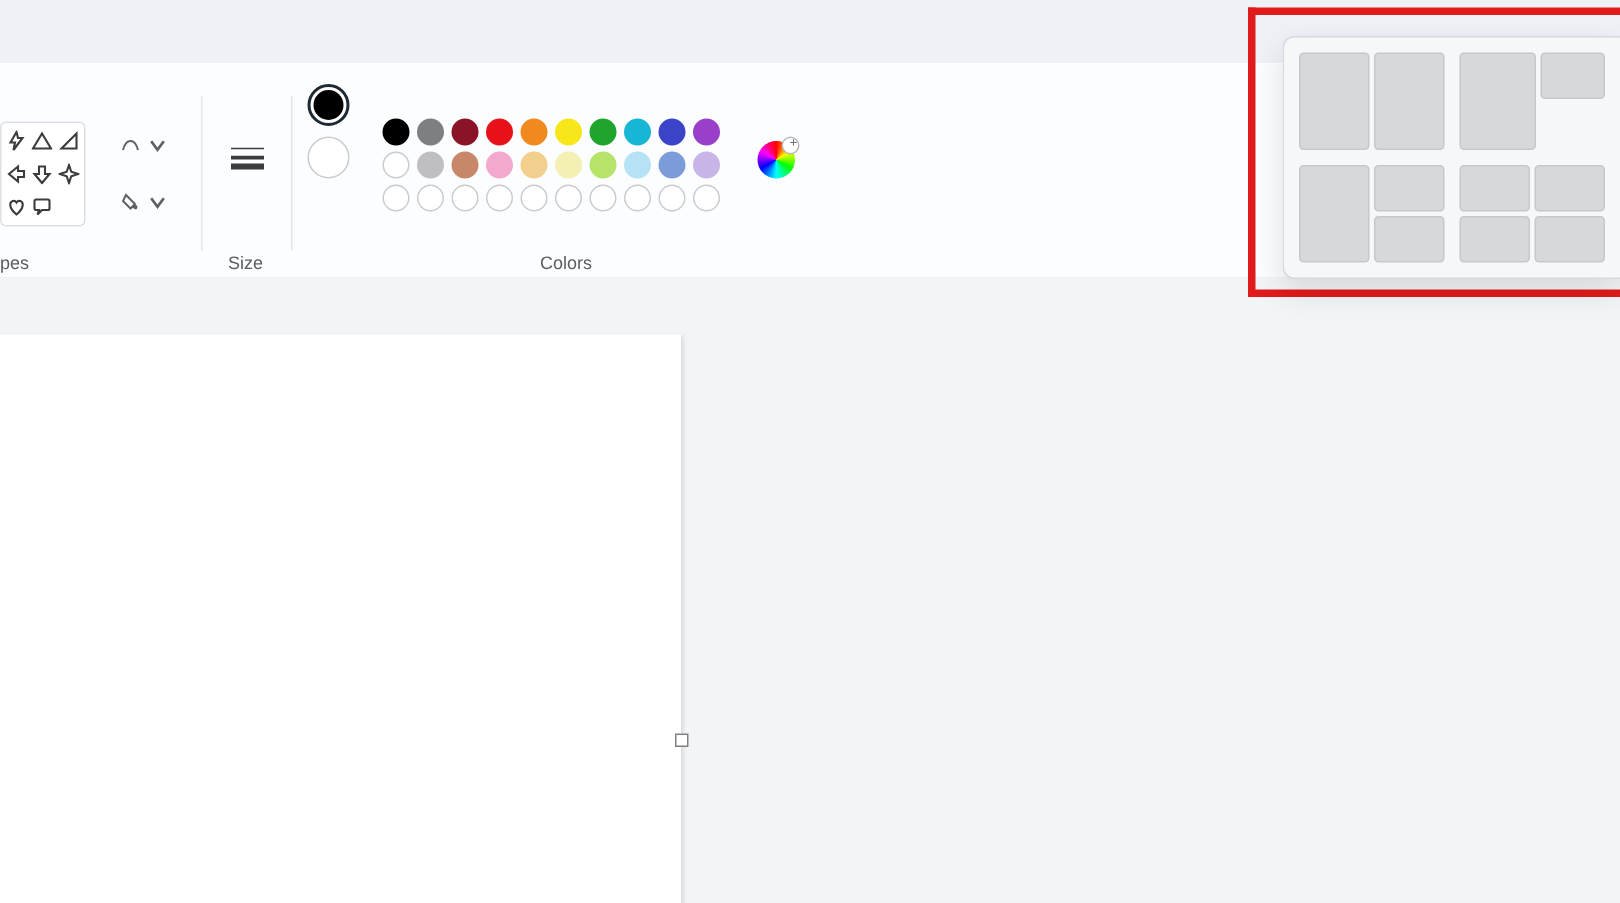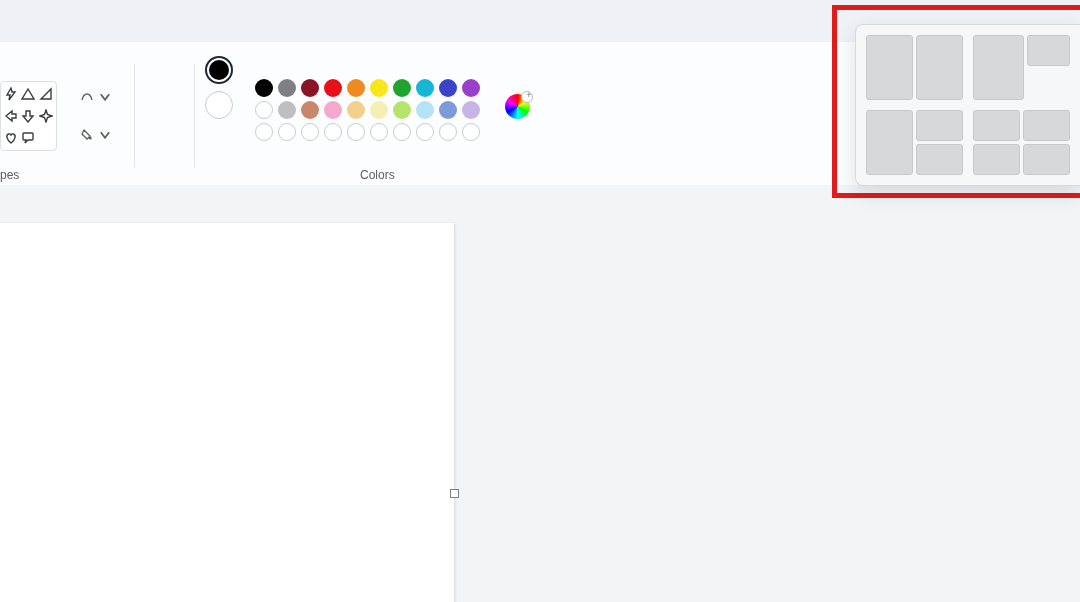--- a/index.html
+++ b/index.html
@@ -123,20 +123,30 @@
           </svg>
         <svg class="caret" viewBox="0 0 10 10">
             <path d="M2 3 L5 7 L8 3" stroke="#5e6163" fill="none"></path>
           </svg>
       </div>
     </div>
     <span class="label" style="left:0;text-align:center;">pes</span>
   </div>
   <div class="divider" style="left:134px;"></div>
 
+  <div class="group size">
+    <div class="size-icon">
+      <svg viewBox="0 0 26 20">
+        <path d="M2 4 H24" stroke-width="1"></path>
+        <path d="M2 10 H24" stroke-width="2.5"></path>
+        <path d="M2 16 H24" stroke-width="4"></path>
+      </svg>
+    </div>
+    <span class="label" style="left:12px;">Size</span>
+  </div>
   <div class="divider" style="left:194px;"></div>
 
   <div class="group colors">
     <div class="swatches">
       <div class="sw sel" id="c1" style="background-color: rgb(0, 0, 0);"></div>
       <div class="sw" id="c2" style="border: 1.5px solid rgb(201, 204, 206); background-color: rgb(255, 255, 255);"></div>
     </div>
     <div class="palette">
       <div class="prow" id="row1">
           <div class="pc" style="background: rgb(0, 0, 0);"></div>

